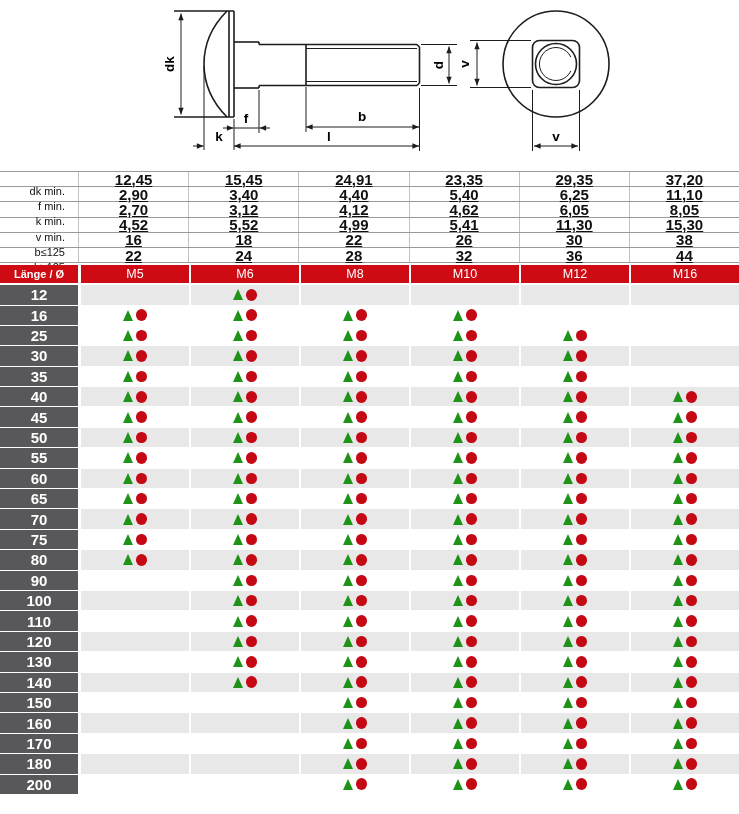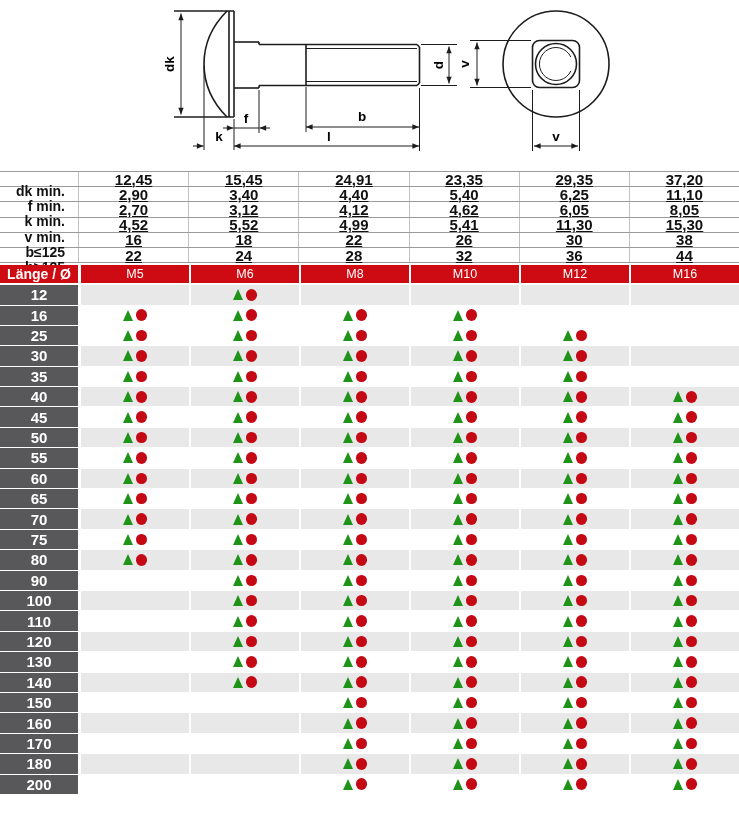--- a/index.html
+++ b/index.html
@@ -18,33 +18,33 @@
     font-family:"Liberation Sans",sans-serif;color:#111;
   }
   .drawing-wrap{width:739px;height:168px}
   svg text{font-family:"Liberation Sans",sans-serif;font-weight:bold;font-size:13.5px;fill:#000}
 
   
   .dim-table{margin-top:3px;border-top:1px solid var(--grid)}
   .dim-row{display:flex;height:14.2px;border-bottom:1px solid var(--grid);align-items:stretch}
   .dim-label{
     width:78px;box-sizing:border-box;text-align:right;padding-right:13px;
-    font-weight:bold;font-size:14px;display:flex;align-items:center;justify-content:flex-end;margin-top:19px;
+    font-weight:normal;font-size:11px;display:flex;align-items:center;justify-content:flex-end;margin-top:19px;
   }
   .dim-cell{
     flex:1;border-left:1px solid var(--vgrid);
     font-weight:bold;font-size:15px;
     display:flex;align-items:center;justify-content:center;text-decoration:underline;
   }
 
   
   .hdr-row{display:flex;height:18px;margin-top:2px}
   .hdr-label{
     width:78px;margin-right:1px;background:var(--red);color:#fff;
-    font-weight:bold;font-size:14px;display:flex;align-items:center;justify-content:center;
+    font-weight:bold;font-size:11px;display:flex;align-items:center;justify-content:center;
   }
   .hdr-cell{
     flex:1;margin-left:2px;background:var(--red);color:#fff;
     font-weight:normal;font-size:12.5px;display:flex;align-items:center;justify-content:center;
   }
 
   
   .av-table{margin-top:2px}
   .av-row{display:flex;height:19.4px;margin-bottom:1px}
   .len-cell{

